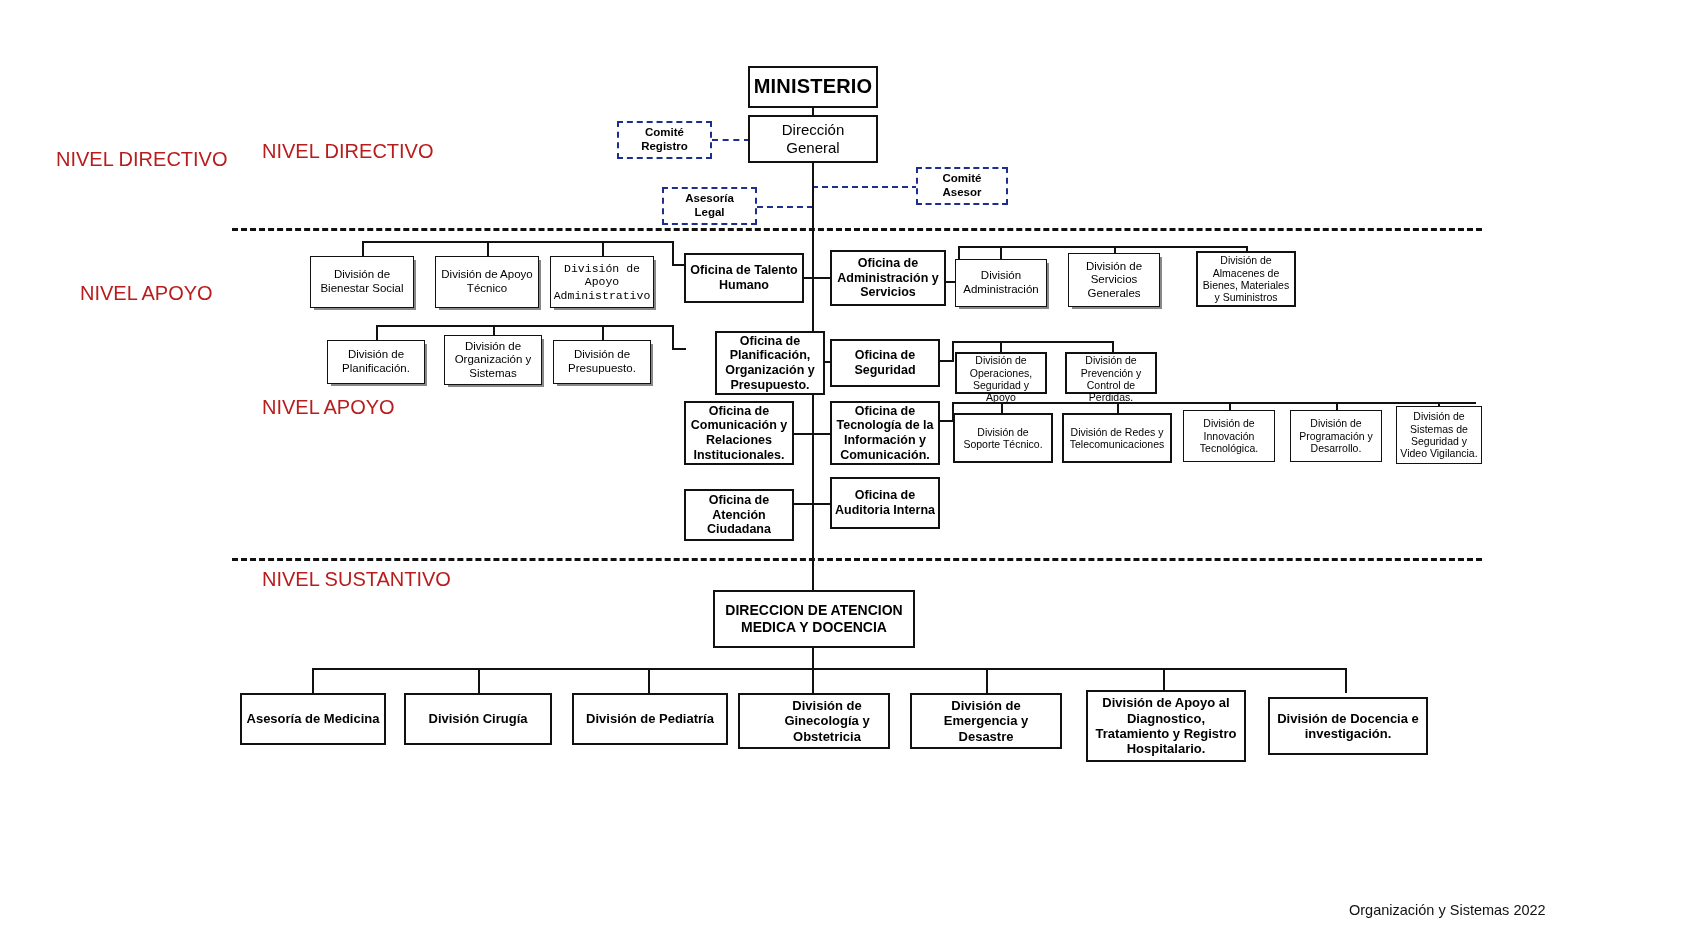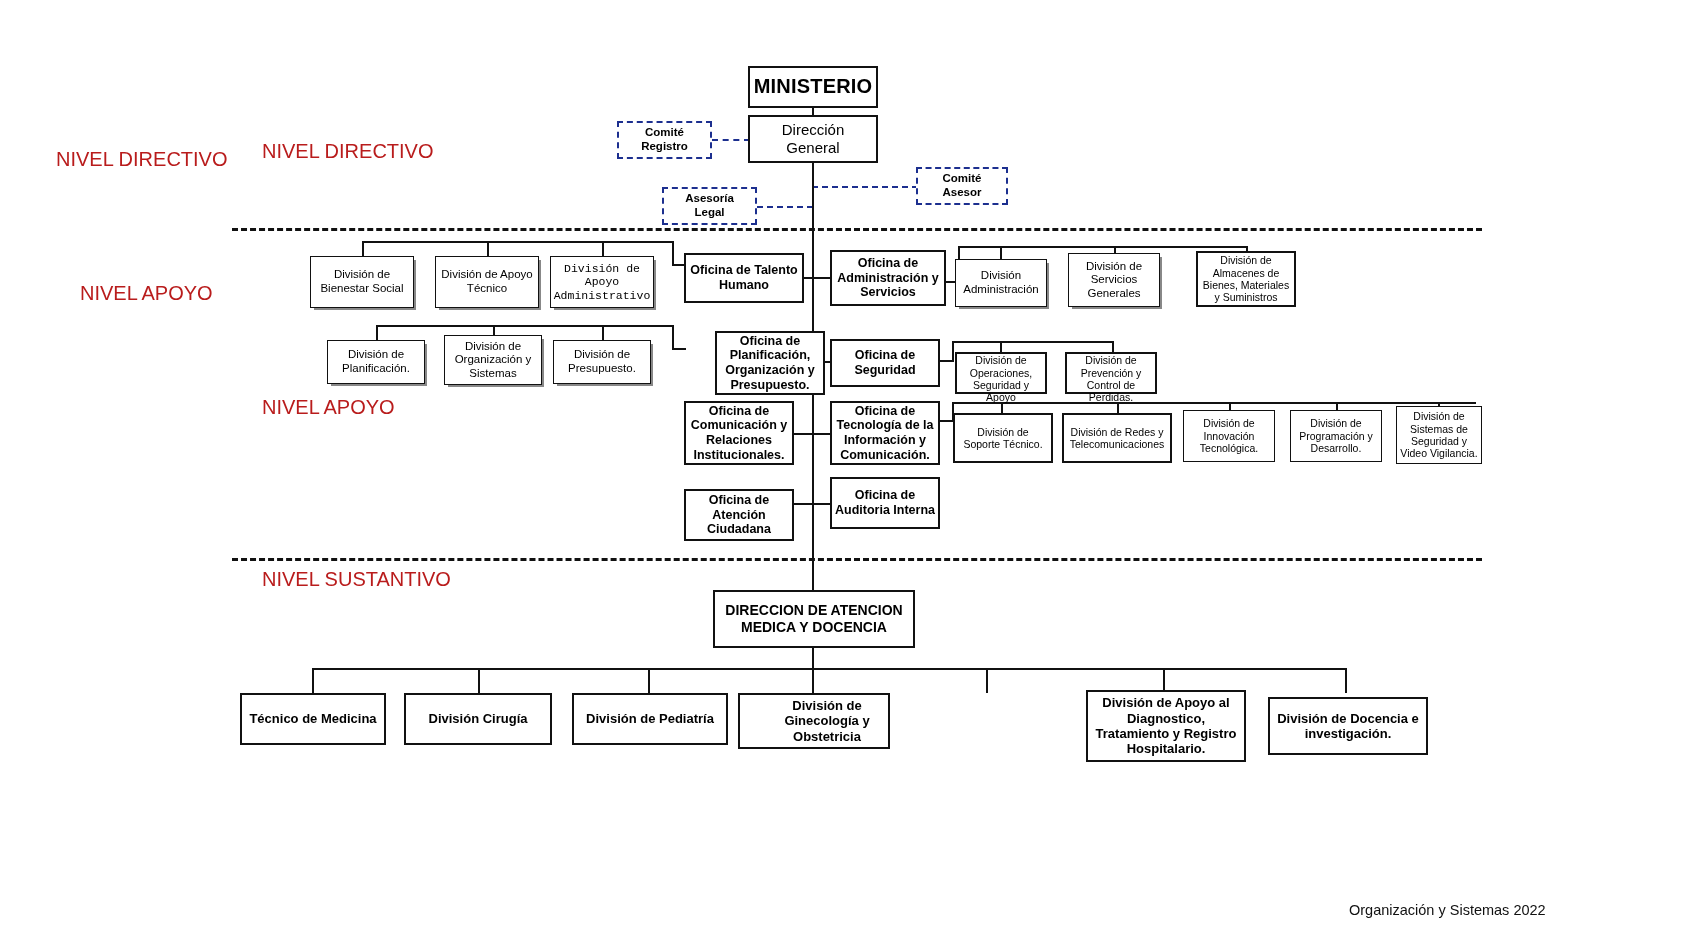--- a/index.html
+++ b/index.html
@@ -277,31 +277,34 @@
   <div class="ln ln-h" style="left:312px; top:668px; width:1035px;"></div>
   <div class="ln ln-v" style="left:312px; top:668px; height:25px;"></div>
   <div class="ln ln-v" style="left:478px; top:668px; height:25px;"></div>
   <div class="ln ln-v" style="left:648px; top:668px; height:25px;"></div>
   <div class="ln ln-v" style="left:812px; top:668px; height:25px;"></div>
   <div class="ln ln-v" style="left:986px; top:668px; height:25px;"></div>
   <div class="ln ln-v" style="left:1163px; top:668px; height:25px;"></div>
   <div class="ln ln-v" style="left:1345px; top:668px; height:25px;"></div>
 
   <div class="box t-subdiv" style="left:240px; top:693px; width:146px; height:52px;">
-    <span>Técnico de Medicina</span>
+    <span>Asesoría de Medicina</span>
   </div>
   <div class="box t-subdiv" style="left:404px; top:693px; width:148px; height:52px;">
     <span>División Cirugía</span>
   </div>
   <div class="box t-subdiv" style="left:572px; top:693px; width:156px; height:52px;">
     <span>División de Pediatría</span>
   </div>
   <div class="box t-subdiv" style="left:738px; top:693px; width:152px; height:56px;padding-left:26px;">
     <span>División de Ginecología y Obstetricia</span>
   </div>
+  <div class="box t-subdiv" style="left:910px; top:693px; width:152px; height:56px;">
+    <span>División de Emergencia y Desastre</span>
+  </div>
   <div class="box t-subdiv" style="left:1086px; top:690px; width:160px; height:72px;">
     <span>División de Apoyo al Diagnostico, Tratamiento y Registro Hospitalario.</span>
   </div>
   <div class="box t-subdiv" style="left:1268px; top:697px; width:160px; height:58px;">
     <span>División de Docencia e investigación.</span>
   </div>
 
   <div class="footer" style="left:1349px; top:902px;">Organización y Sistemas 2022</div>
 
 </div>

